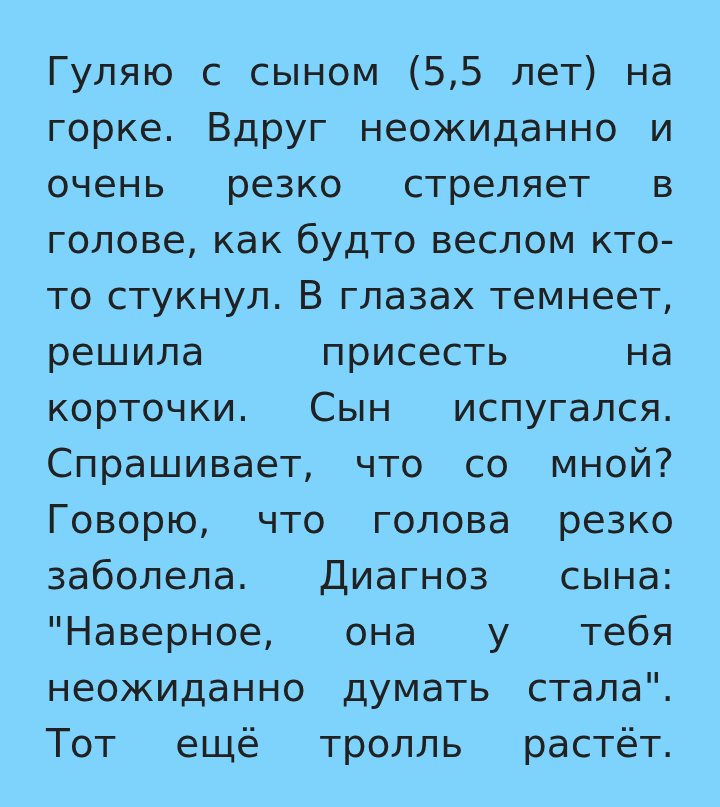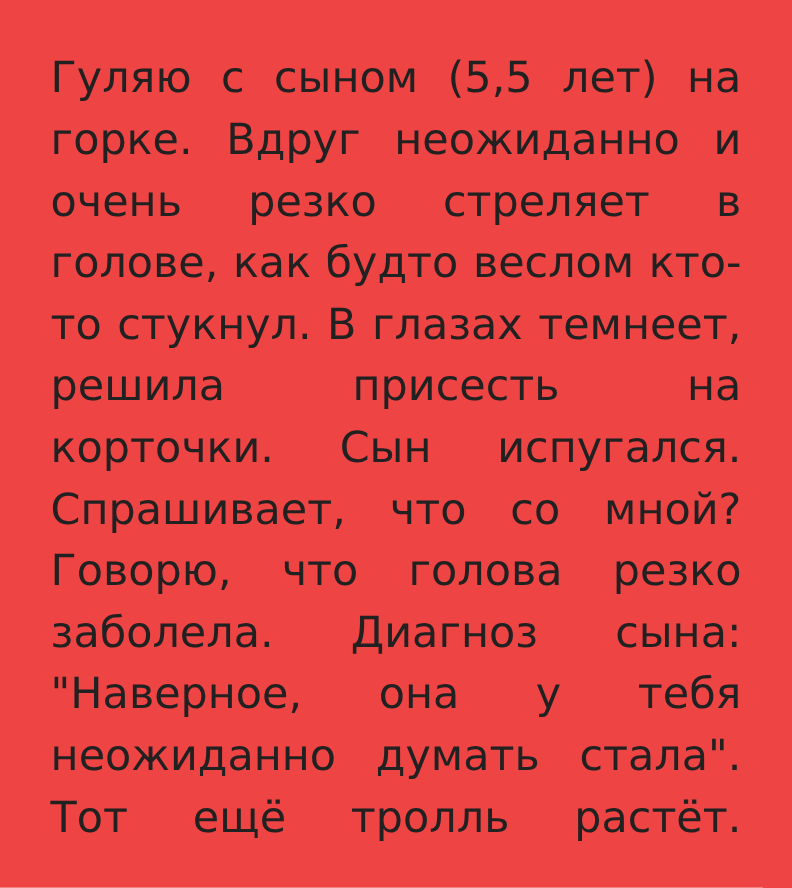--- a/index.html
+++ b/index.html
@@ -11,21 +11,21 @@
     height: 807px;
     background: #ffffff;
     font-family: "DejaVu Sans", sans-serif;
     overflow: hidden;
   }
   .page {
     width: 720px;
     height: 807px;
     box-sizing: border-box;
     padding: 44px 46px 26px 46px;
-    background: #ef4444;
+    background: #7dd3fc;
     display: block;
   }
   .story-text {
     font-family: "DejaVu Sans", sans-serif;
     font-size: 39px;
     line-height: 56px;
     color: #212121;
     text-align: justify;
     text-justify: inter-word;
     letter-spacing: 0px;

